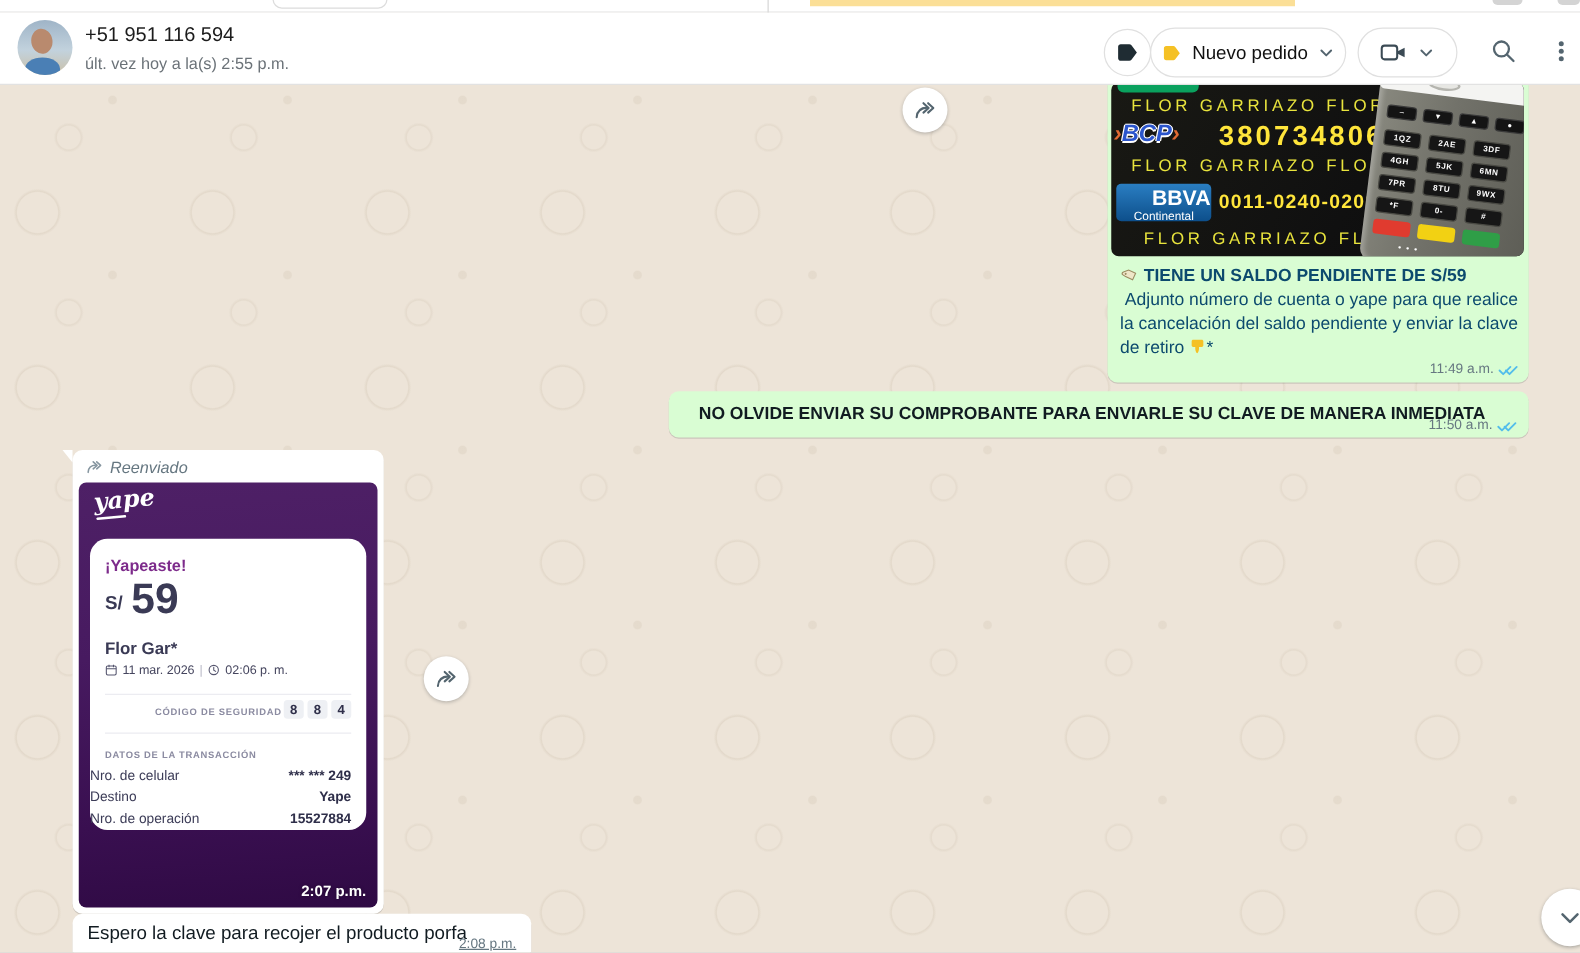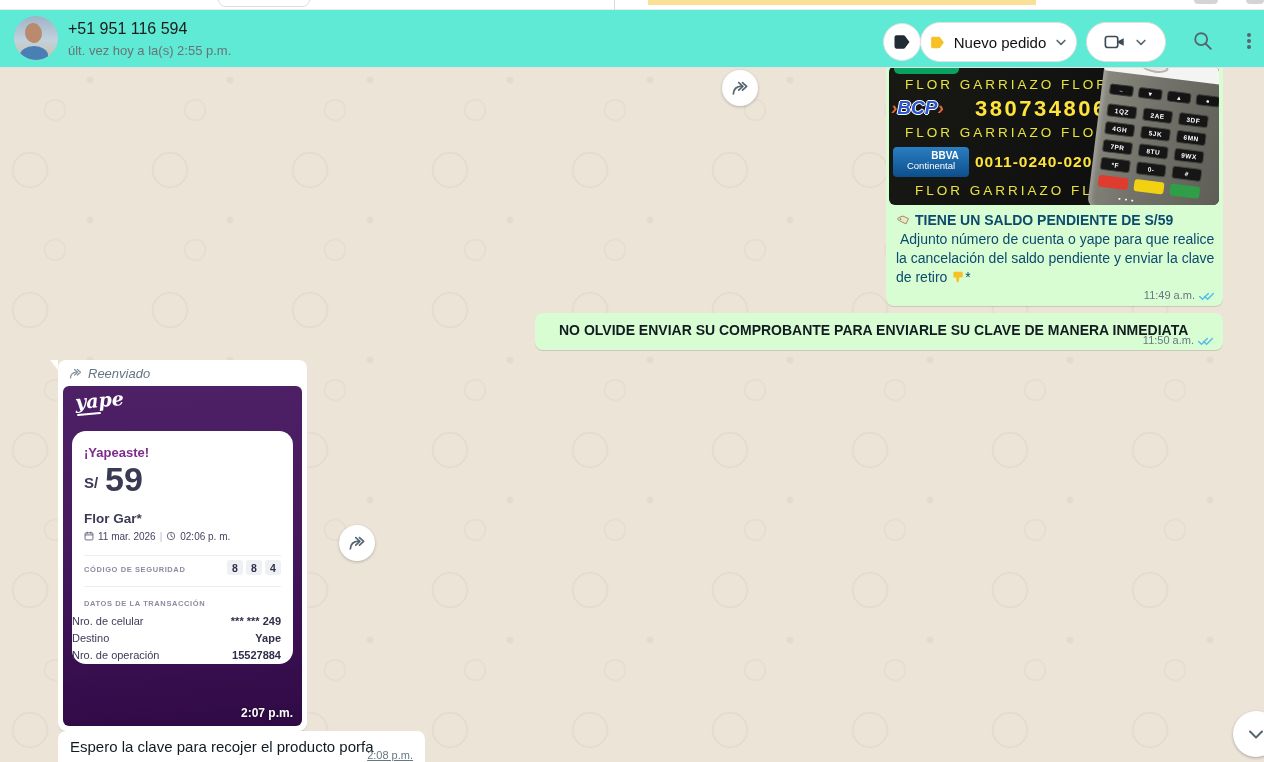--- a/index.html
+++ b/index.html
@@ -16,21 +16,21 @@
   
   .topstrip{position:absolute;left:0;top:0;width:1264px;height:10px;background:#ffffff;z-index:30;
     border-bottom:1px solid #ececec;}
   .frag-tab{position:absolute;left:218px;top:-8px;width:92px;height:15px;background:#fff;
     border:1px solid #dcdcdc;border-radius:8px;}
   .frag-vline{position:absolute;left:614px;top:0;width:1px;height:10px;background:#d8d8d8;}
   .frag-yellow{position:absolute;left:648px;top:0;width:388px;height:5px;background:#fbdf97;}
   .frag-g1{position:absolute;left:1194px;top:0;width:24px;height:4px;background:#d4d4d4;border-radius:0 0 4px 4px;}
   .frag-g2{position:absolute;left:1246px;top:0;width:18px;height:4px;background:#d4d4d4;border-radius:0 0 4px 4px;}
   
-  .header{position:absolute;left:0;top:10px;width:1264px;height:58px;background:#5eead4;
+  .header{position:absolute;left:0;top:10px;width:1264px;height:58px;background:#ffffff;
     border-bottom:1px solid #e2e2e2;z-index:20;}
   .avatar{position:absolute;left:14px;top:6px;width:44px;height:44px;border-radius:50%;overflow:hidden;
     background:linear-gradient(180deg,#9fb4c7 0%,#c2d2dd 55%,#cbc0a8 100%);cursor:pointer;}
   .av-head{position:absolute;left:11px;top:7px;width:17px;height:20px;border-radius:50%;
     background:#b98a6e;transform:rotate(-8deg);}
   .av-body{position:absolute;left:6px;bottom:-4px;width:28px;height:18px;border-radius:50% 50% 0 0;
     background:#4a7fb5;}
   .h-title{position:absolute;left:68px;top:10px;font-size:16px;font-weight:500;color:#1c1c1c;}
   .h-sub{position:absolute;left:68px;top:33px;font-size:13px;color:#6b7278;}
   .circle-btn{position:absolute;left:883px;top:13px;width:38px;height:38px;border-radius:50%;
@@ -56,21 +56,21 @@
     background:linear-gradient(120deg,#191914 0%,#101010 60%,#0b0b0b 100%);cursor:pointer;}
   .greentab{position:absolute;left:5px;top:0;width:65px;height:8px;background:#0aa15e;border-radius:0 0 5px 5px;}
   .bank-name{position:absolute;font-size:13.5px;letter-spacing:3px;color:#e9e43d;white-space:nowrap;}
   .bn1{left:16px;top:11px;} .bn2{left:16px;top:59px;} .bn3{left:26px;top:117px;}
   .bcp-logo{position:absolute;left:2px;top:31px;font-style:italic;font-weight:bold;font-size:19px;white-space:nowrap;}
   .bcp-chev{color:#e06a33;} 
   .bcp-txt{color:#2b55cc;text-shadow:1px 0 #fff,-1px 0 #fff,0 1px #fff,0 -1px #fff;}
   .bcp-num{position:absolute;left:86px;top:30px;font-size:22px;font-weight:bold;color:#ffe53b;letter-spacing:2.5px;white-space:nowrap;}
   .bbva-box{position:absolute;left:4px;top:81px;width:76px;height:30px;border-radius:4px;
     background:linear-gradient(180deg,#2a7ec2,#0d4f8b);color:#fff;text-align:center;line-height:1.1;padding-top:3px;}
-  .bbva-box .l1{font-size:10px;font-weight:bold;padding-left:28px;} .bbva-box .l2{font-size:9.5px;}
+  .bbva-box .l1{font-size:17px;font-weight:bold;padding-left:28px;} .bbva-box .l2{font-size:9.5px;}
   .bbva-num{position:absolute;left:86px;top:87px;font-size:15.5px;font-weight:bold;color:#ffe53b;letter-spacing:1px;white-space:nowrap;}
   
   .pos{position:absolute;right:-42px;top:-6px;width:165px;height:158px;transform:rotate(7deg);
     border-radius:10px;background:linear-gradient(100deg,#8a8a80 0%,#72726a 35%,#55554e 100%);
     box-shadow:inset 3px 0 4px rgba(255,255,255,.25);}
   .pos-top{position:absolute;left:0;top:0;width:100%;height:20px;background:#f4f4f2;border-radius:10px 10px 4px 4px;}
   .pos-notch{position:absolute;left:38px;top:6px;width:26px;height:10px;border:2px solid #b5b5af;border-radius:50%;background:#e7e7e3;}
   .fnrow{position:absolute;left:8px;top:32px;display:flex;gap:5px;}
   .fnkey{width:24px;height:11px;background:#141414;border-radius:3px;color:#fff;font-size:6px;
     display:flex;align-items:center;justify-content:center;border:1px solid #3a3a3a;}
@@ -104,21 +104,21 @@
   .r-title{position:absolute;left:12px;top:14px;font-size:13px;font-weight:bold;color:#7d2b8b;}
   .r-cur{position:absolute;left:12px;top:43px;font-size:15px;font-weight:bold;color:#3a3a55;}
   .r-amt{position:absolute;left:33px;top:29px;font-size:34px;font-weight:bold;color:#3a3a55;}
   .r-payee{position:absolute;left:12px;top:80px;font-size:13.5px;font-weight:bold;color:#3a3a55;}
   .r-date{position:absolute;left:12px;top:100px;display:flex;align-items:flex-start;gap:4px;
     font-size:10px;color:#45455e;}
   .r-sep{color:#b9b9c6;}
   .r-div{position:absolute;left:12px;right:12px;height:1px;background:#ececf1;}
   .d1{top:124px;} .d2{top:155px;}
   .r-caps{position:absolute;left:12px;font-size:7.5px;font-weight:bold;letter-spacing:.6px;color:#8b8ba1;}
-  .sec{top:134px;} .txl{top:168px;}
+  .sec{top:134px;margin-left:40px;} .txl{top:168px;}
   .r-boxes{position:absolute;right:12px;top:129px;display:flex;gap:3px;}
   .r-box{width:16px;height:15px;background:#eef0f4;border-radius:3px;font-size:10.5px;font-weight:bold;
     color:#2f2f4a;display:flex;align-items:center;justify-content:center;}
   .r-row{position:absolute;left:0;right:12px;display:flex;justify-content:space-between;
     font-size:11px;color:#3c3c57;}
   .rr1{top:184px;} .rr2{top:201px;} .rr3{top:218px;}
   .r-val{font-weight:bold;color:#2f2f4a;}
   .img-time{position:absolute;right:9px;bottom:6px;color:#fff;font-size:12px;font-weight:bold;
     text-shadow:0 0 3px rgba(0,0,0,.4);}
   

